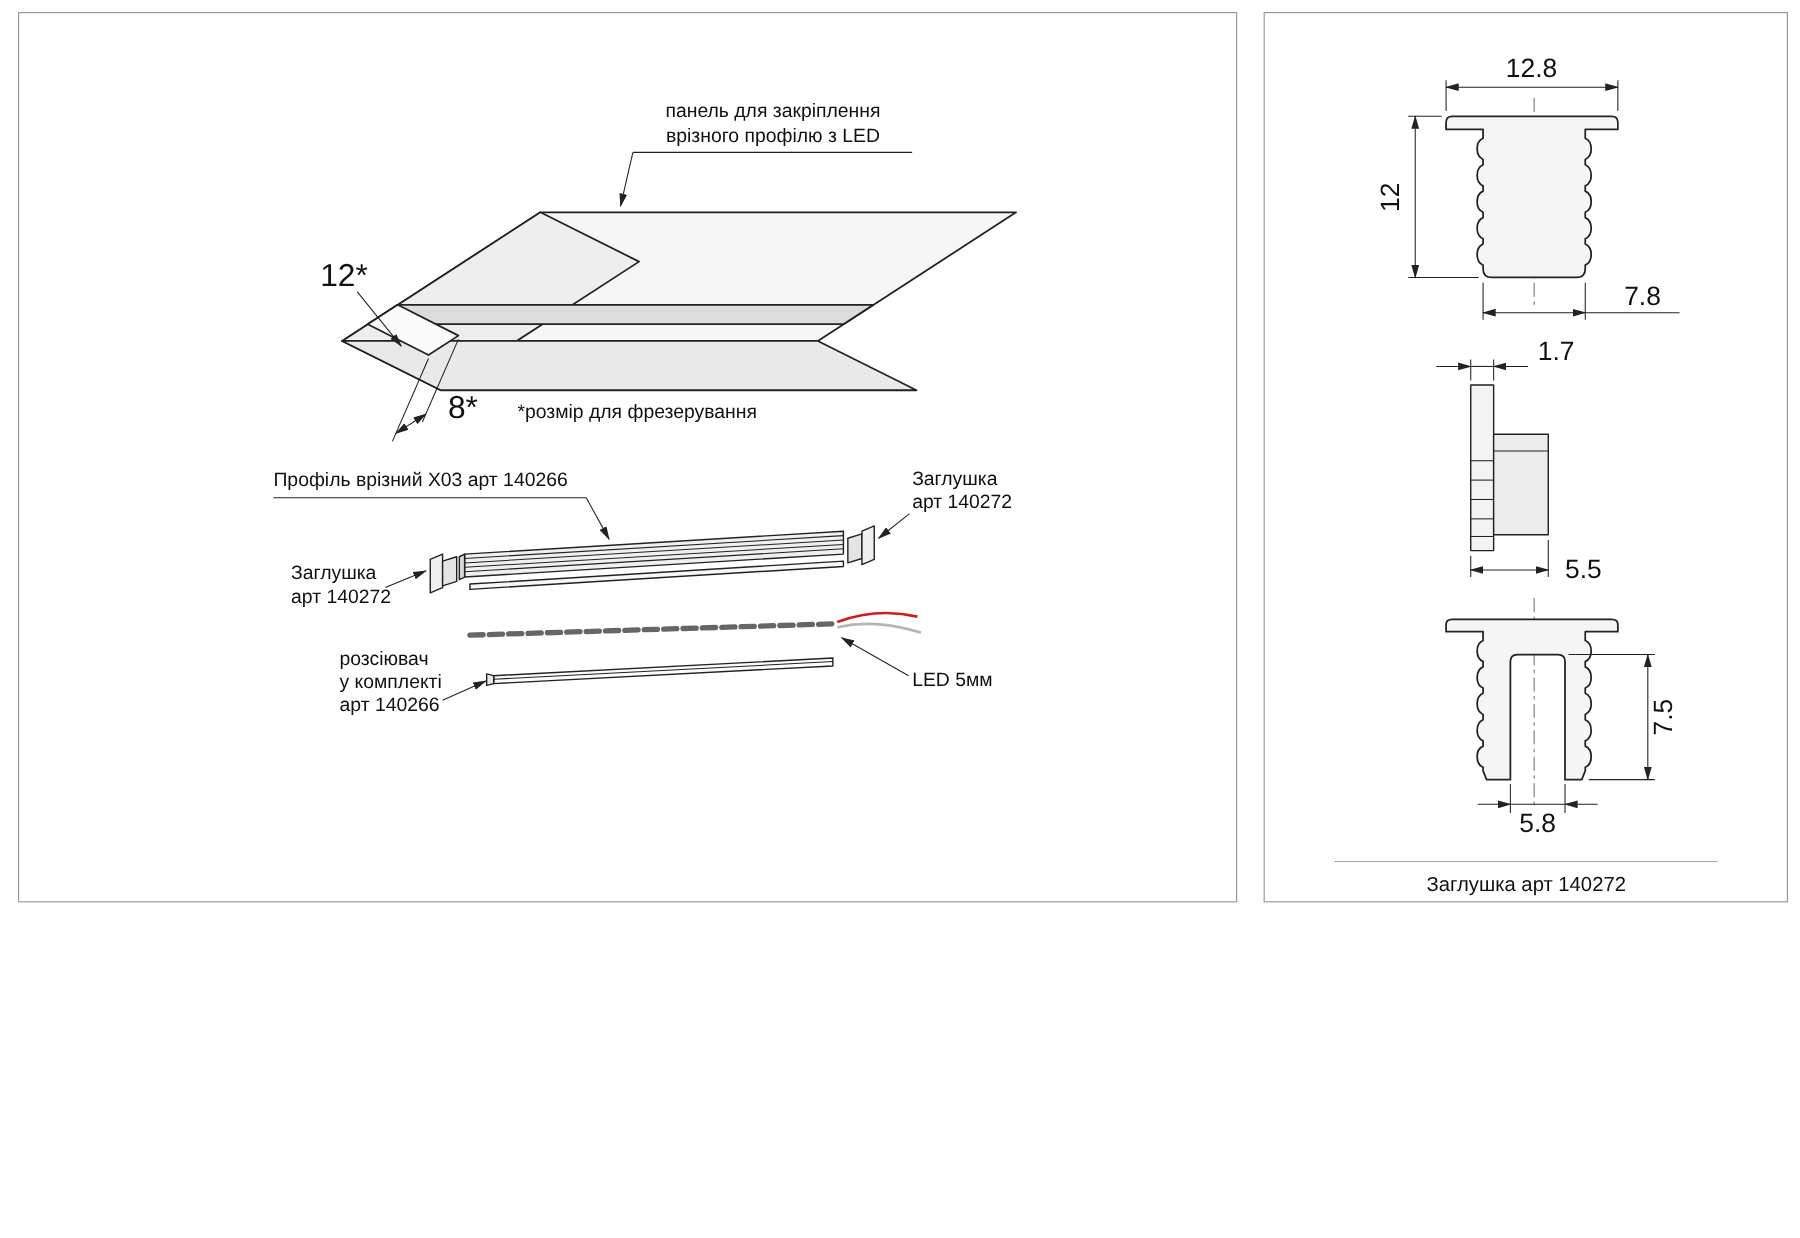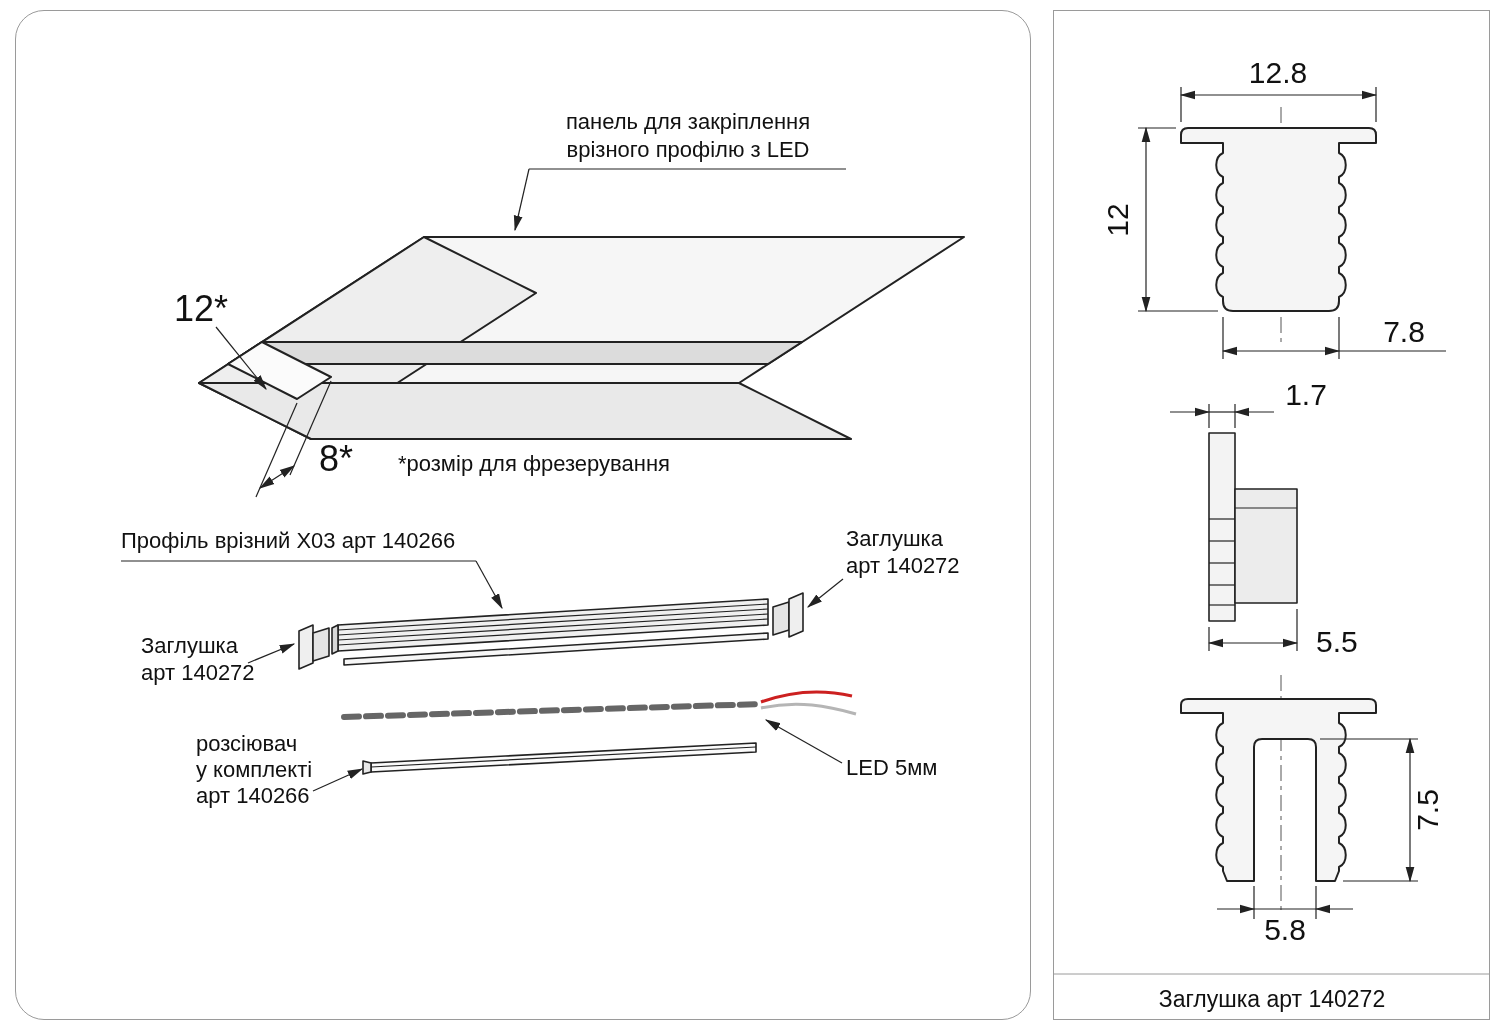--- a/index.html
+++ b/index.html
@@ -1,19 +1,19 @@
 <!DOCTYPE html>
 <html><head>
 <meta charset="utf-8">
 <style>
   html,body { margin:0; padding:0; background:#ffffff; }
   .sheet { position:relative; width:1500px; height:1032px; background:#fff; overflow:hidden;
            font-family:"Liberation Sans","DejaVu Sans",sans-serif; }
-  .panel { position:absolute; top:10px; height:1010px; border:1px solid #9a9a9a; background:#fff; box-sizing:border-box; }
-  .panel-left  { left:15px;   width:1016px;border-radius:29px; }
+  .panel { position:absolute; top:10px; height:742px; border:1px solid #9a9a9a; background:#fff; box-sizing:border-box; }
+  .panel-left  { left:15px;   width:1016px; }
   .panel-right { left:1053px; width:437px;  }
   svg { display:block; width:100%; height:100%; }
 
   text { font-family:"Liberation Sans","DejaVu Sans",sans-serif; fill:#111; }
   .lbl    { font-size:22px; }
   .big    { font-size:36px; }
   .dimtxt { font-size:30px; }
   .cap    { font-size:23px; }
 
   .face      { stroke:#222; stroke-width:2;   stroke-linejoin:round; }

